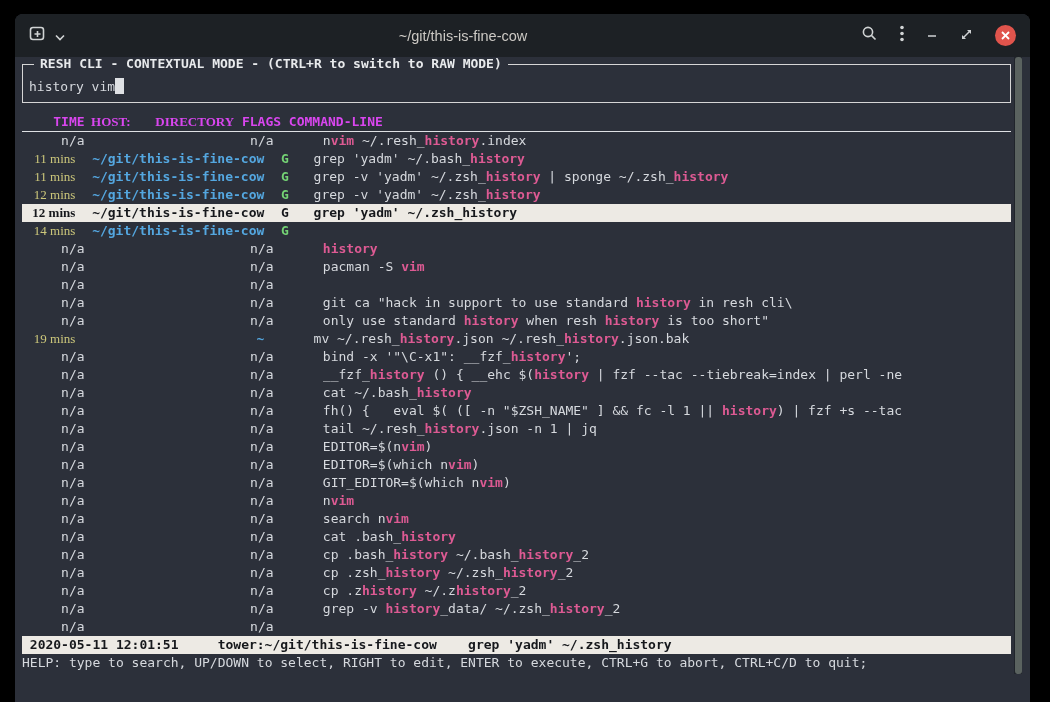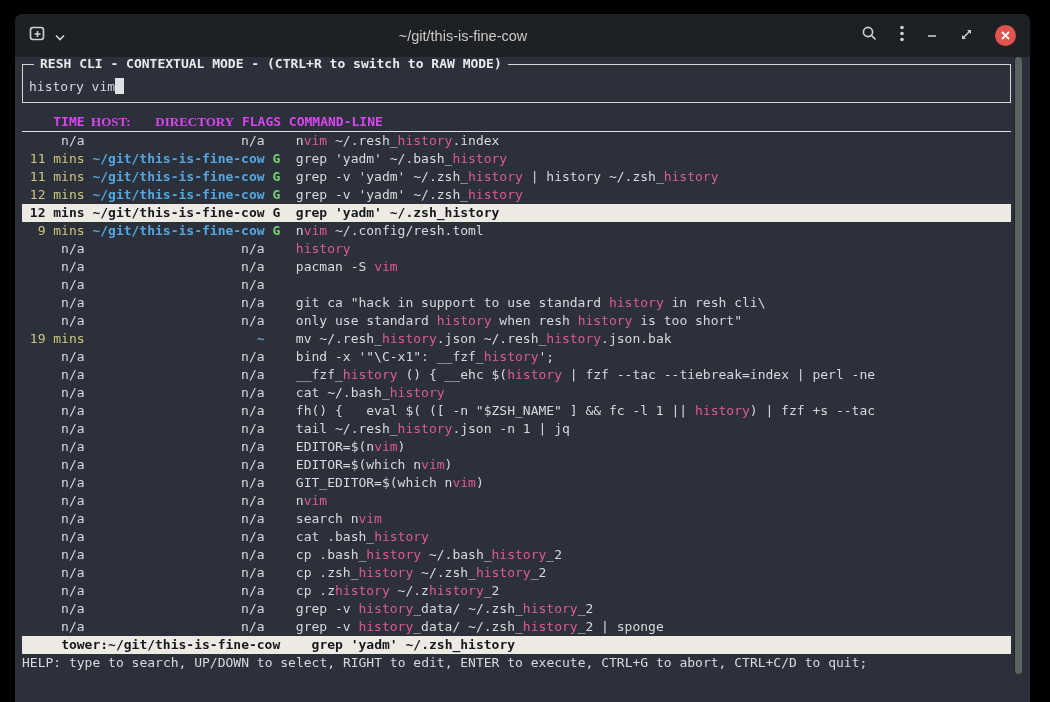--- a/index.html
+++ b/index.html
@@ -37,24 +37,24 @@
   .thead{display:flex;white-space:pre;margin-top:11px;height:18px;
     font-weight:bold;color:#d946ef;border-bottom:1px solid #dfe1e4;padding-left:1ch;align-items:flex-end;}
   .c-time{width:7ch;text-align:right;flex:none;white-space:pre;}
   .c-dir{width:22ch;margin-left:1ch;text-align:right;flex:none;white-space:pre;}
   .hdr-dir{display:flex;justify-content:space-between;text-align:left;font-family:Liberation Serif, serif;}
   .c-flag{width:1ch;margin-left:1ch;flex:none;white-space:pre;font-weight:bold;color:var(--green);}
   .hdr-flags{margin-left:1ch;flex:none;}
   .hdr-cmd{margin-left:1ch;flex:none;}
   .c-cmd{margin-left:2ch;flex:1;white-space:pre;overflow:hidden;}
   .rows{}
-  .row{display:flex;height:18px;white-space:pre;padding-left:1ch;width:989px;}
-  .t-mins{color:var(--yellow);}
+  .row{display:flex;height:18px;white-space:pre;padding-left:1ch;width:989px;gap:9px;}
+  .t-mins{color:var(--yellow);font-family:Liberation Serif, serif;}
   .dir-path{color:var(--blue);font-weight:bold;}
-  .match{color:var(--pink);font-weight:normal;}
+  .match{color:var(--pink);font-weight:bold;}
   .row.selected{background:var(--sel-bg);font-weight:bold;}
   .row.selected span{color:var(--sel-fg) !important;font-weight:bold !important;}
   
   .statusbar{width:989px;height:18px;background:var(--sel-bg);color:var(--sel-fg);
     font-weight:bold;white-space:pre;display:flex;}
   .sb-date{margin-left:1ch;}
   .sb-hostdir{margin-left:5ch;}
   .sb-cmd{margin-left:4ch;}
   .helpline{height:18px;white-space:pre;color:var(--fg);}
   
@@ -141,24 +141,24 @@
       <div class="thead">
         <span class="c-time">TIME</span>
         <span class="c-dir hdr-dir"><span>HOST:</span><span>DIRECTORY</span></span>
         <span class="hdr-flags">FLAGS</span>
         <span class="hdr-cmd">COMMAND-LINE</span>
       </div>
 
       <div class="rows">
           <div class="row"><span class="c-time">n/a</span><span class="c-dir">n/a</span><span class="c-flag"></span><span class="c-cmd"><span>n</span><span class="match">vim</span><span> ~/.resh_</span><span class="match">history</span><span>.index</span></span></div>
           <div class="row"><span class="c-time t-mins">11 mins</span><span class="c-dir dir-path">~/git/this-is-fine-cow</span><span class="c-flag">G</span><span class="c-cmd"><span>grep 'yadm' ~/.bash_</span><span class="match">history</span></span></div>
-          <div class="row"><span class="c-time t-mins">11 mins</span><span class="c-dir dir-path">~/git/this-is-fine-cow</span><span class="c-flag">G</span><span class="c-cmd"><span>grep -v 'yadm' ~/.zsh_</span><span class="match">history</span><span> | history ~/.zsh_</span><span class="match">history</span></span></div>
+          <div class="row"><span class="c-time t-mins">11 mins</span><span class="c-dir dir-path">~/git/this-is-fine-cow</span><span class="c-flag">G</span><span class="c-cmd"><span>grep -v 'yadm' ~/.zsh_</span><span class="match">history</span><span> | sponge ~/.zsh_</span><span class="match">history</span></span></div>
           <div class="row"><span class="c-time t-mins">12 mins</span><span class="c-dir dir-path">~/git/this-is-fine-cow</span><span class="c-flag">G</span><span class="c-cmd"><span>grep -v 'yadm' ~/.zsh_</span><span class="match">history</span></span></div>
           <div class="row selected"><span class="c-time t-mins">12 mins</span><span class="c-dir dir-path">~/git/this-is-fine-cow</span><span class="c-flag">G</span><span class="c-cmd">grep 'yadm' ~/.zsh_history</span></div>
-          <div class="row"><span class="c-time t-mins">9 mins</span><span class="c-dir dir-path">~/git/this-is-fine-cow</span><span class="c-flag">G</span><span class="c-cmd"><span>n</span><span class="match">vim</span><span> ~/.config/resh.toml</span></span></div>
+          <div class="row"><span class="c-time t-mins">14 mins</span><span class="c-dir dir-path">~/git/this-is-fine-cow</span><span class="c-flag">G</span></div>
           <div class="row"><span class="c-time">n/a</span><span class="c-dir">n/a</span><span class="c-flag"></span><span class="c-cmd"><span class="match">history</span></span></div>
           <div class="row"><span class="c-time">n/a</span><span class="c-dir">n/a</span><span class="c-flag"></span><span class="c-cmd"><span>pacman -S </span><span class="match">vim</span></span></div>
           <div class="row"><span class="c-time">n/a</span><span class="c-dir">n/a</span><span class="c-flag"></span></div>
           <div class="row"><span class="c-time">n/a</span><span class="c-dir">n/a</span><span class="c-flag"></span><span class="c-cmd"><span>git ca "hack in support to use standard </span><span class="match">history</span><span> in resh cli\</span></span></div>
           <div class="row"><span class="c-time">n/a</span><span class="c-dir">n/a</span><span class="c-flag"></span><span class="c-cmd"><span>only use standard </span><span class="match">history</span><span> when resh </span><span class="match">history</span><span> is too short"</span></span></div>
           <div class="row"><span class="c-time t-mins">19 mins</span><span class="c-dir dir-path">~</span><span class="c-flag"></span><span class="c-cmd"><span>mv ~/.resh_</span><span class="match">history</span><span>.json ~/.resh_</span><span class="match">history</span><span>.json.bak</span></span></div>
           <div class="row"><span class="c-time">n/a</span><span class="c-dir">n/a</span><span class="c-flag"></span><span class="c-cmd"><span>bind -x '"\C-x1": __fzf_</span><span class="match">history</span><span>';</span></span></div>
           <div class="row"><span class="c-time">n/a</span><span class="c-dir">n/a</span><span class="c-flag"></span><span class="c-cmd"><span>__fzf_</span><span class="match">history</span><span> () { __ehc $(</span><span class="match">history</span><span> | fzf --tac --tiebreak=index | perl -ne</span></span></div>
           <div class="row"><span class="c-time">n/a</span><span class="c-dir">n/a</span><span class="c-flag"></span><span class="c-cmd"><span>cat ~/.bash_</span><span class="match">history</span></span></div>
           <div class="row"><span class="c-time">n/a</span><span class="c-dir">n/a</span><span class="c-flag"></span><span class="c-cmd"><span>fh() {   eval $( ([ -n "$ZSH_NAME" ] &amp;&amp; fc -l 1 || </span><span class="match">history</span><span>) | fzf +s --tac</span></span></div>
@@ -166,24 +166,25 @@
           <div class="row"><span class="c-time">n/a</span><span class="c-dir">n/a</span><span class="c-flag"></span><span class="c-cmd"><span>EDITOR=$(n</span><span class="match">vim</span><span>)</span></span></div>
           <div class="row"><span class="c-time">n/a</span><span class="c-dir">n/a</span><span class="c-flag"></span><span class="c-cmd"><span>EDITOR=$(which n</span><span class="match">vim</span><span>)</span></span></div>
           <div class="row"><span class="c-time">n/a</span><span class="c-dir">n/a</span><span class="c-flag"></span><span class="c-cmd"><span>GIT_EDITOR=$(which n</span><span class="match">vim</span><span>)</span></span></div>
           <div class="row"><span class="c-time">n/a</span><span class="c-dir">n/a</span><span class="c-flag"></span><span class="c-cmd"><span>n</span><span class="match">vim</span></span></div>
           <div class="row"><span class="c-time">n/a</span><span class="c-dir">n/a</span><span class="c-flag"></span><span class="c-cmd"><span>search n</span><span class="match">vim</span></span></div>
           <div class="row"><span class="c-time">n/a</span><span class="c-dir">n/a</span><span class="c-flag"></span><span class="c-cmd"><span>cat .bash_</span><span class="match">history</span></span></div>
           <div class="row"><span class="c-time">n/a</span><span class="c-dir">n/a</span><span class="c-flag"></span><span class="c-cmd"><span>cp .bash_</span><span class="match">history</span><span> ~/.bash_</span><span class="match">history</span><span>_2</span></span></div>
           <div class="row"><span class="c-time">n/a</span><span class="c-dir">n/a</span><span class="c-flag"></span><span class="c-cmd"><span>cp .zsh_</span><span class="match">history</span><span> ~/.zsh_</span><span class="match">history</span><span>_2</span></span></div>
           <div class="row"><span class="c-time">n/a</span><span class="c-dir">n/a</span><span class="c-flag"></span><span class="c-cmd"><span>cp .z</span><span class="match">history</span><span> ~/.z</span><span class="match">history</span><span>_2</span></span></div>
           <div class="row"><span class="c-time">n/a</span><span class="c-dir">n/a</span><span class="c-flag"></span><span class="c-cmd"><span>grep -v </span><span class="match">history</span><span>_data/ ~/.zsh_</span><span class="match">history</span><span>_2</span></span></div>
-          <div class="row"><span class="c-time">n/a</span><span class="c-dir">n/a</span><span class="c-flag"></span><span class="c-cmd"><span>grep -v </span><span class="match">history</span><span>_data/ ~/.zsh_</span><span class="match">history</span><span>_2 | sponge</span></span></div>
+          <div class="row"><span class="c-time">n/a</span><span class="c-dir">n/a</span><span class="c-flag"></span></div>
         </div>
 
       <div class="statusbar">
+        <span class="sb-date">2020-05-11 12:01:51</span>
         <span class="sb-hostdir">tower:~/git/this-is-fine-cow</span>
         <span class="sb-cmd">grep 'yadm' ~/.zsh_history</span>
       </div>
       <div class="helpline">HELP: type to search, UP/DOWN to select, RIGHT to edit, ENTER to execute, CTRL+G to abort, CTRL+C/D to quit;</div>
     </div>
 
     <div class="scrollbar">
       <div class="scroll-thumb"></div>
     </div>
   </div>

